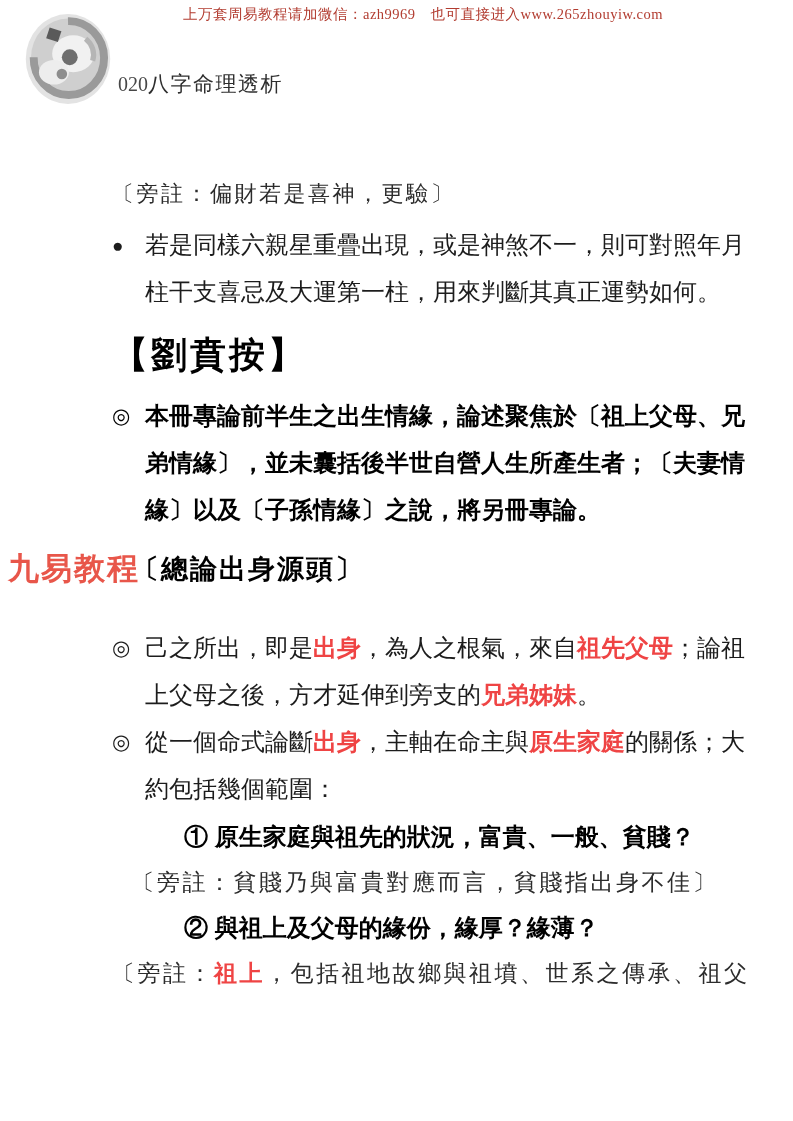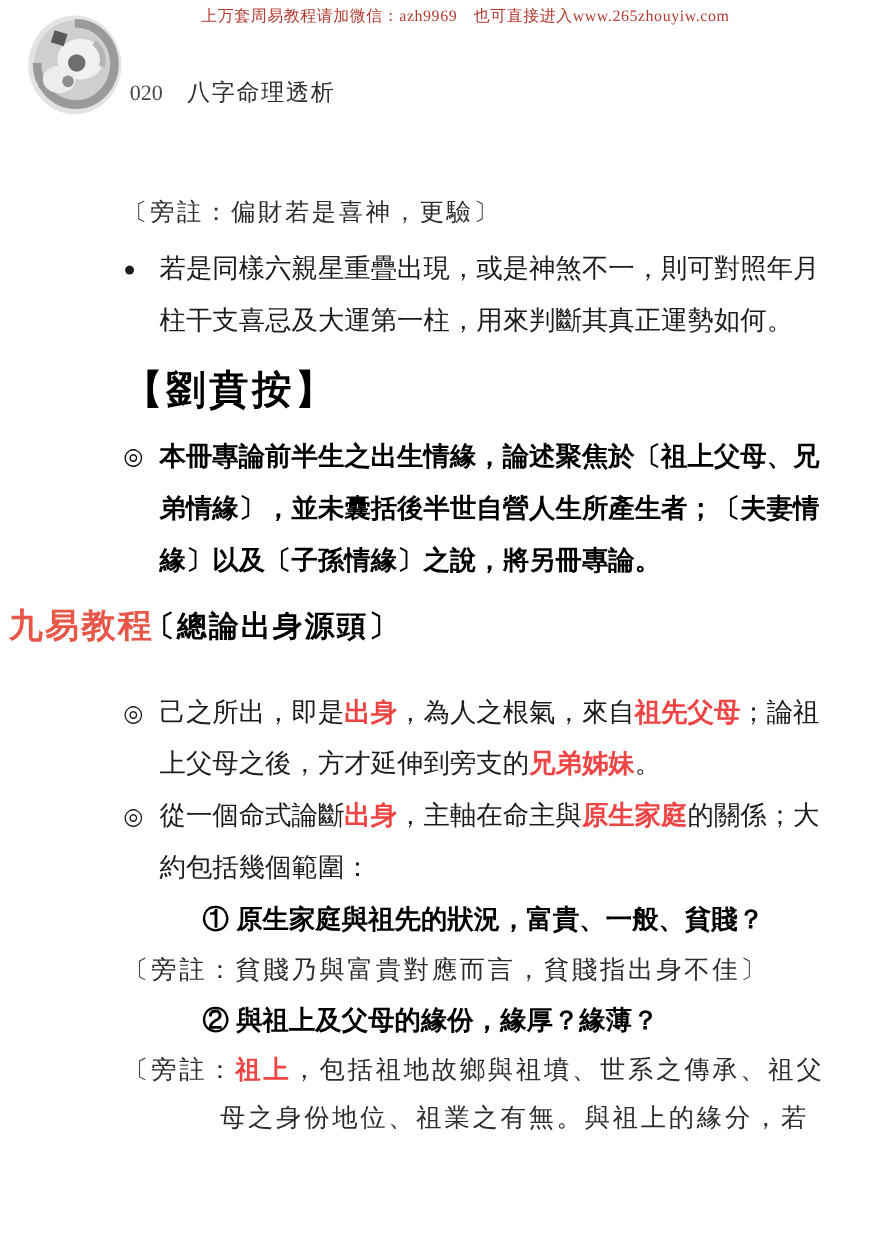--- a/index.html
+++ b/index.html
@@ -18,21 +18,21 @@
     font-size:14.5px;letter-spacing:.5px;
     color:#b23c30;
     font-family:"Liberation Serif", serif;
     white-space:nowrap;
   }
   
   .logo{position:absolute;top:12px;left:24px;width:88px;height:94px;}
   
   .page-header{
     position:absolute;top:70px;left:118px;
-    display:flex;align-items:baseline;gap:22px;
+    display:flex;align-items:baseline;
   }
   .page-num{font-size:20px;color:#474747;font-family:"Liberation Serif", serif;}
   .book-title{
     font-size:21px;color:#2e2e2e;letter-spacing:1.5px;
     font-family:Liberation Serif, serif;
   }
   
   .content{position:absolute;top:176px;left:112px;width:606px;}
   .line{white-space:nowrap;}
   
@@ -64,21 +64,21 @@
     white-space:nowrap;z-index:2;
   }
   .section-title{
     position:absolute;left:20px;top:0;
     font-family:"Liberation Sans", sans-serif;font-weight:700;
     font-size:27px;letter-spacing:2px;color:#000;
     white-space:nowrap;z-index:1;
   }
   .para2{margin-top:28px;}
   .numbered{margin-left:72px;}
-  .note-inline{font-size:23px;line-height:44px;}
+  .note-inline{font-size:23px;line-height:44px;text-align:right;}
   .note3-line2{margin-left:88px;}
 </style>
 </head>
 <body>
 
 <div class="page">
 
   <div class="banner">上万套周易教程请加微信：azh9969　也可直接进入www.265zhouyiw.com</div>
 
   <div class="logo">
@@ -145,17 +145,16 @@
     </div>
 
     <div class="hei numbered line">① 原生家庭與祖先的狀況，富貴、一般、貧賤？</div>
 
     <div class="kai note-inline line">〔旁註：貧賤乃與富貴對應而言，貧賤指出身不佳〕</div>
 
     <div class="hei numbered line">② 與祖上及父母的緣份，緣厚？緣薄？</div>
 
     <div class="kai note-inline">
       <span class="line" style="display:block"><span>〔旁註：</span><span class="b">祖上</span><span>，包括祖地故鄉與祖墳、世系之傳承、祖父</span></span>
-      <span class="line note3-line2" style="display:block"><span>母之身份地位、祖業之有無。與祖上的緣分，若</span></span>
     </div>
 
   </div>
 </div>
 
 </body></html>

